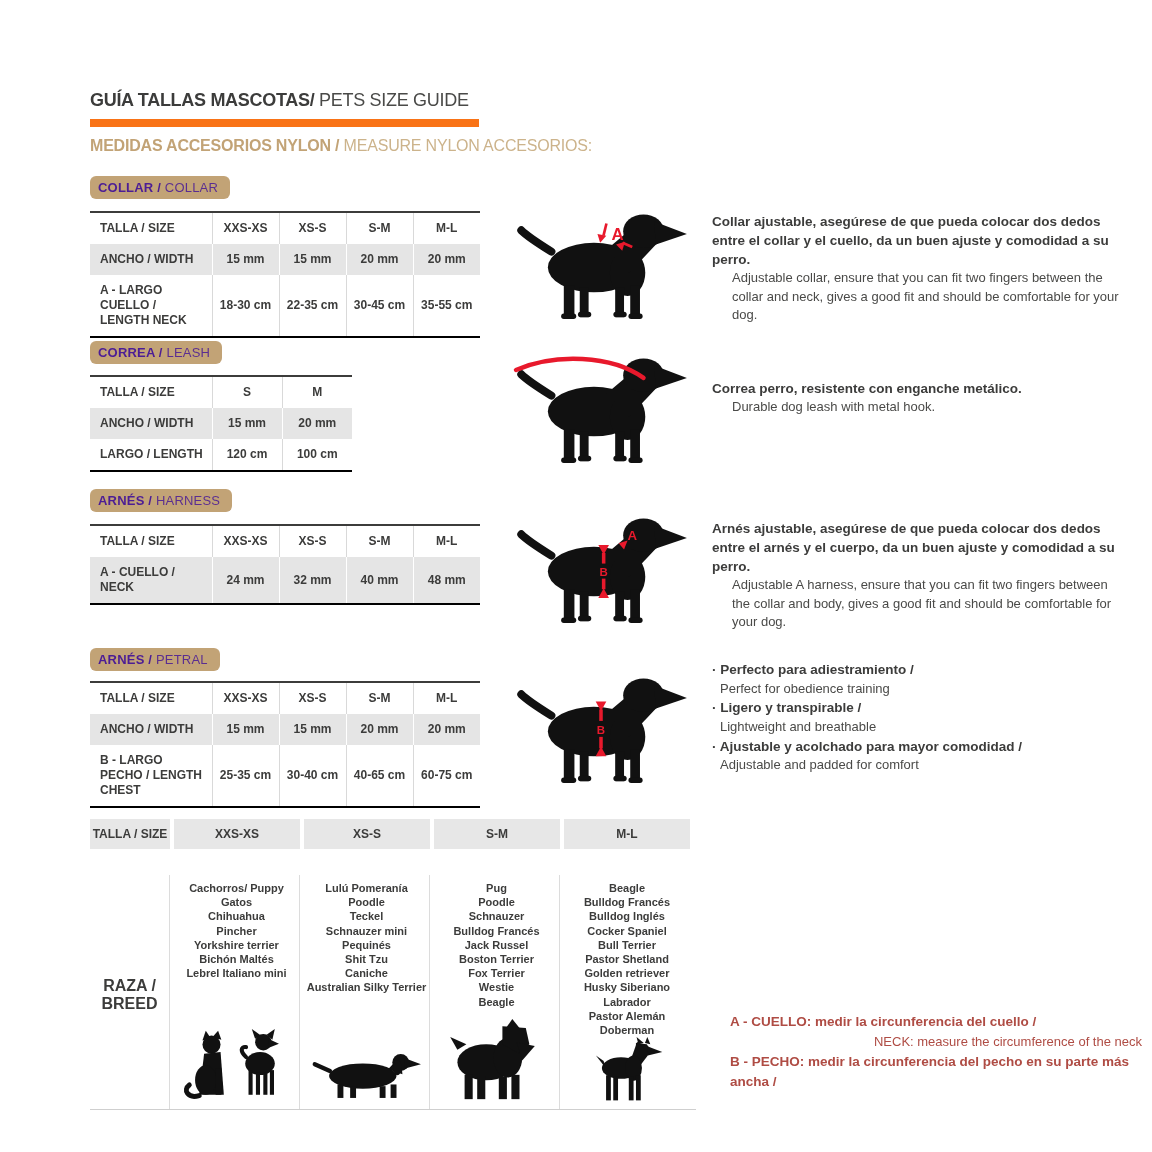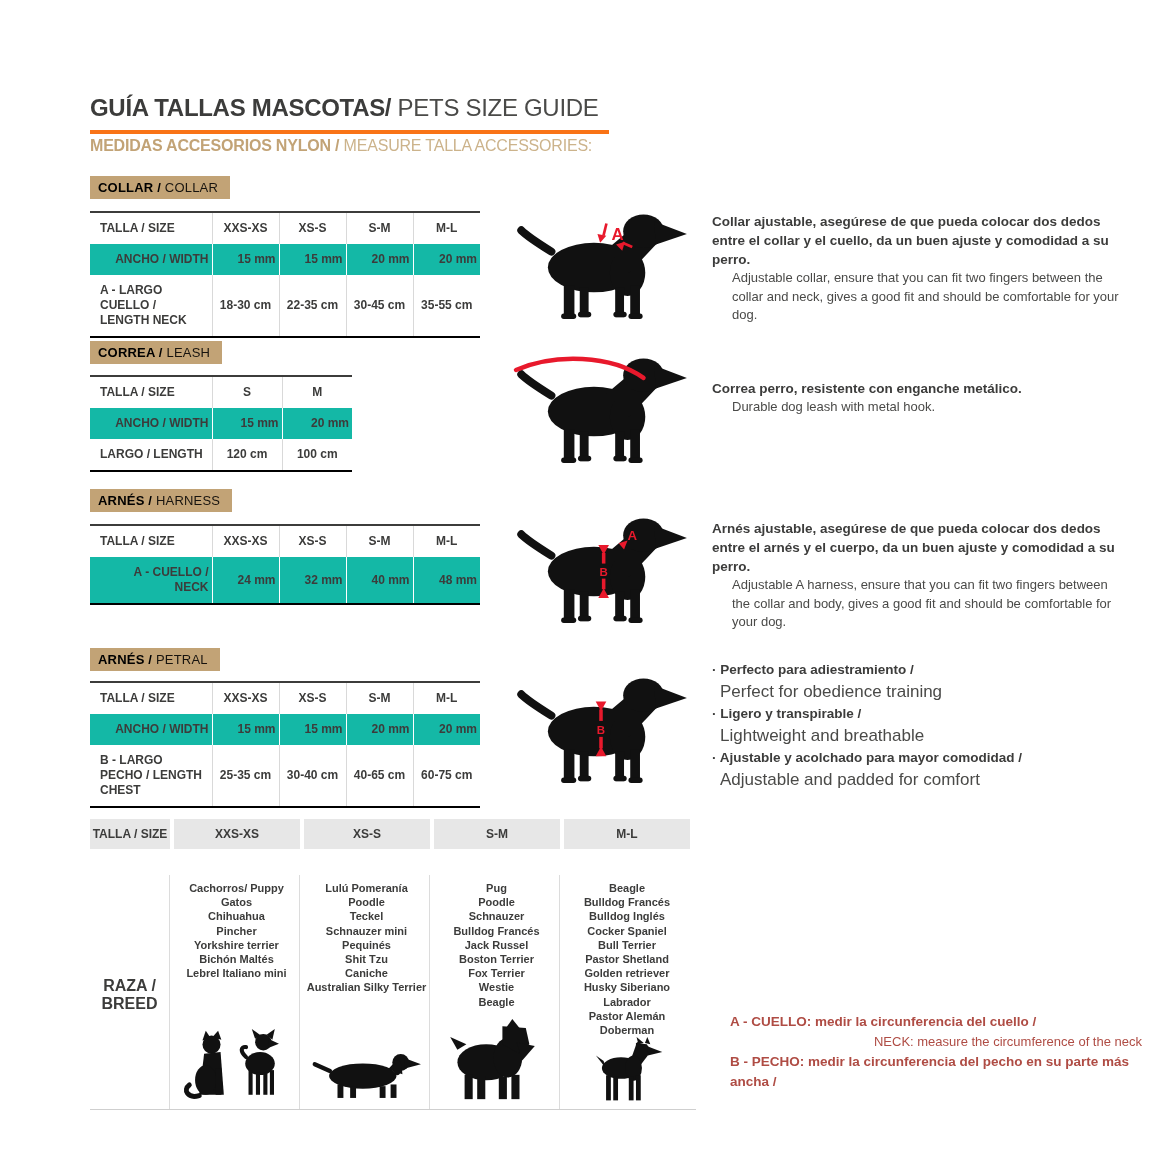--- a/index.html
+++ b/index.html
@@ -6,58 +6,59 @@
   body{
     width:1152px;height:1152px;position:relative;overflow:hidden;
     background:#ffffff;color:#3c3c3b;
     font-family:"Liberation Sans", sans-serif;
     -webkit-font-smoothing:antialiased;
   }
   .abs{position:absolute;}
 
   
   .page-title{
-    left:90px;top:78px;font-size:24px;font-weight:bold;letter-spacing:-0.3px;
-    border-bottom:4px solid #f97316;padding-bottom:8px;display:inline-block;padding-right:10px;
+    left:90px;top:78px;font-size:18px;font-weight:bold;letter-spacing:-0.3px;
+    border-bottom:8px solid #f97316;padding-bottom:8px;display:inline-block;padding-right:10px;
   }
   .page-title .en{font-weight:normal;color:#4a4a48;}
   .subtitle{left:90px;top:137px;font-size:16px;font-weight:bold;color:#c2a376;letter-spacing:-0.2px;}
   .subtitle .en{font-weight:normal;color:#ccb38b;}
 
   
   .badge{
-    background:#c2a376;color:#000000;display:inline-block;
+    background:#c2a376;color:#4c1d95;display:inline-block;
     font-size:13px;font-weight:bold;letter-spacing:0.2px;
     padding:4px 12px 4px 8px;
+    border-radius:6px;
   }
   .badge .en{font-weight:normal;opacity:0.88;}
 
   
   table.size-table{border-collapse:collapse;table-layout:fixed;background:#fff;}
   table.size-table th, table.size-table td{
     font-size:12px;font-weight:bold;color:#3c3c3b;text-align:center;
     padding:8px 3px;border-left:1px solid #d9d9d9;line-height:1.25;
   }
   table.size-table th:first-child, table.size-table td:first-child{
     border-left:none;text-align:left;padding-left:10px;
   }
   table.size-table tr.hdr th{border-top:2px solid #3c3c3b;}
-  table.size-table tr.gray td{background:#14b8a6;border-left-color:#ffffff;text-align:right;}
+  table.size-table tr.gray td{background:#e5e5e5;border-left-color:#ffffff;}
   table.size-table tr:last-child td{border-bottom:2px solid #000000;}
   .c-label{width:122px;} .c-val{width:67px;} .c-val-w{width:70px;}
 
   
   .desc{width:414px;font-size:13.5px;line-height:1.42;}
   .desc .es{font-weight:bold;display:block;}
   .desc .en{display:block;font-size:13px;color:#4a4a48;margin-left:20px;}
 
   .bullets{width:420px;font-size:13.5px;line-height:1.45;}
   .bullet .es{font-weight:bold;}
   .bullet .es::before{content:"· ";}
-  .bullet .en{padding-left:8px;font-size:17px;color:#4a4a48;}
+  .bullet .en{padding-left:8px;font-size:13px;color:#4a4a48;}
 
   
   .breed-table{left:90px;top:819px;width:606px;}
   .breed-head{display:flex;gap:4px;height:30px;}
   .breed-head .bh{
     background:#e7e7e7;display:flex;align-items:center;justify-content:center;
     font-size:12px;font-weight:bold;
   }
   .bh-label{width:80px;} .bh-col{width:126px;}
   .breed-body{display:flex;gap:4px;height:258px;border-bottom:1px solid #cfcfcf;margin-top:2px;}
@@ -94,21 +95,21 @@
       <rect x="131" y="126" width="16" height="6" rx="3"></rect>
       <rect x="114" y="124" width="15" height="6" rx="3"></rect>
       <rect x="55" y="126" width="17" height="6" rx="3"></rect>
       <rect x="74" y="124" width="15" height="6" rx="3"></rect>
     </g>
   </defs>
 </svg>
 
 <h1 class="abs page-title"><span>GUÍA TALLAS MASCOTAS/</span><span class="en"> PETS SIZE GUIDE</span></h1>
 
-<div class="abs subtitle"><span>MEDIDAS ACCESORIOS NYLON / </span><span class="en">MEASURE TALLA ACCESSORIES:</span></div>
+<div class="abs subtitle"><span>MEDIDAS ACCESORIOS NYLON / </span><span class="en">MEASURE NYLON ACCESORIOS:</span></div>
 
 <div class="abs" style="left:90px;top:176px">
   <span class="badge"><span>COLLAR / </span><span class="en">COLLAR</span></span>
 </div>
 
 <table class="abs size-table" style="left:90px;top:211px">
   <colgroup>
       <col class="c-label">
       <col class="c-val">
       <col class="c-val">

